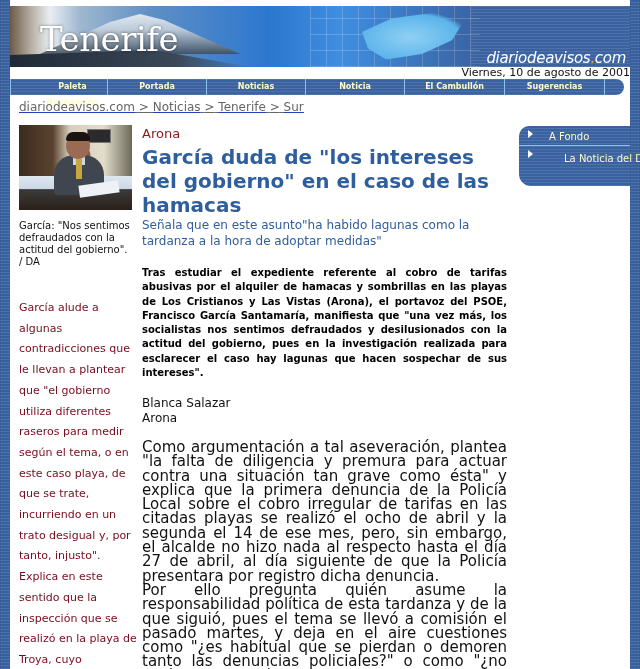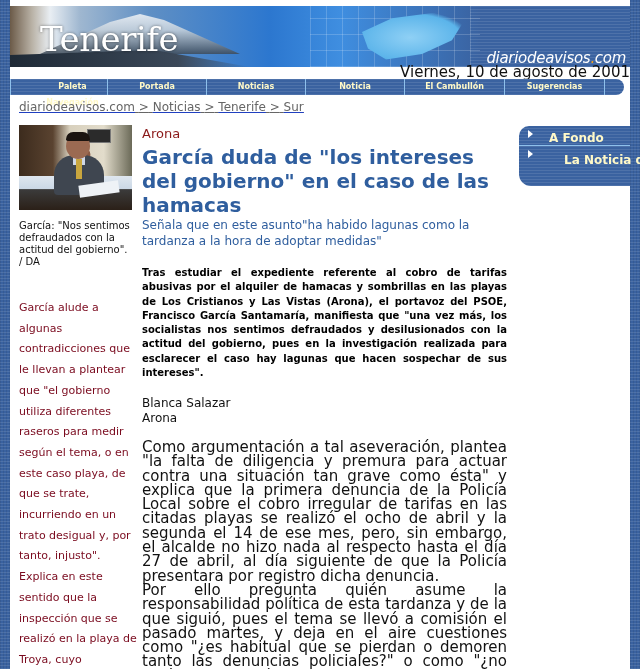--- a/index.html
+++ b/index.html
@@ -55,21 +55,21 @@
     text-shadow: 0 0 3px rgba(0,0,0,0.5); letter-spacing:-0.5px;
   }
   .banner .site {
     position:absolute; right:4px; top:43px;
     font-family:"DejaVu Sans", sans-serif; font-style:italic;
     font-size:15px; color:#fff; letter-spacing:-0.3px;
   }
   .banner .site .dot { color:#f0a020; }
   .date {
     position:absolute; right:10px; top:67px;
-    font-size:15px; color:#111; line-height:11px;
+    font-size:11px; color:#111; line-height:11px;
   }
 
   
   .topnav {
     position:absolute; left:10px; top:79px; width:614px; height:16px;
     background-color:#3a62a0;
     background-image: repeating-linear-gradient(0deg, rgba(255,255,255,0.10) 0 1px, transparent 1px 3px);
     border-radius:0 8px 8px 0;
     display:flex; align-items:center;
   }
@@ -155,21 +155,21 @@
   .sidenav .item {
     position:relative; height:20px; box-sizing:border-box; cursor:pointer;
     border-bottom:1px solid #8ec0ec;
   }
   .sidenav .item:last-child { border-bottom:none; }
   .sidenav .arrow {
     position:absolute; left:9px; top:4px; width:0; height:0;
     border-left:5px solid #fff; border-top:4px solid transparent; border-bottom:4px solid transparent;
   }
   .sidenav .label {
-    position:absolute; left:30px; top:5px; font-size:12px; font-weight:bold; color:#fff9c8; white-space:nowrap;
+    position:absolute; left:30px; top:5px; font-size:10px; font-weight:normal; color:#fff9c8; white-space:nowrap;
   }
   .sidenav .item:last-child .label { left:5px; top:7px;padding-left:40px; }
 </style>
 </head>
 <body>
 
 <div class="stripe left"></div>
 <div class="stripe right"></div>
 
 <div class="banner">

